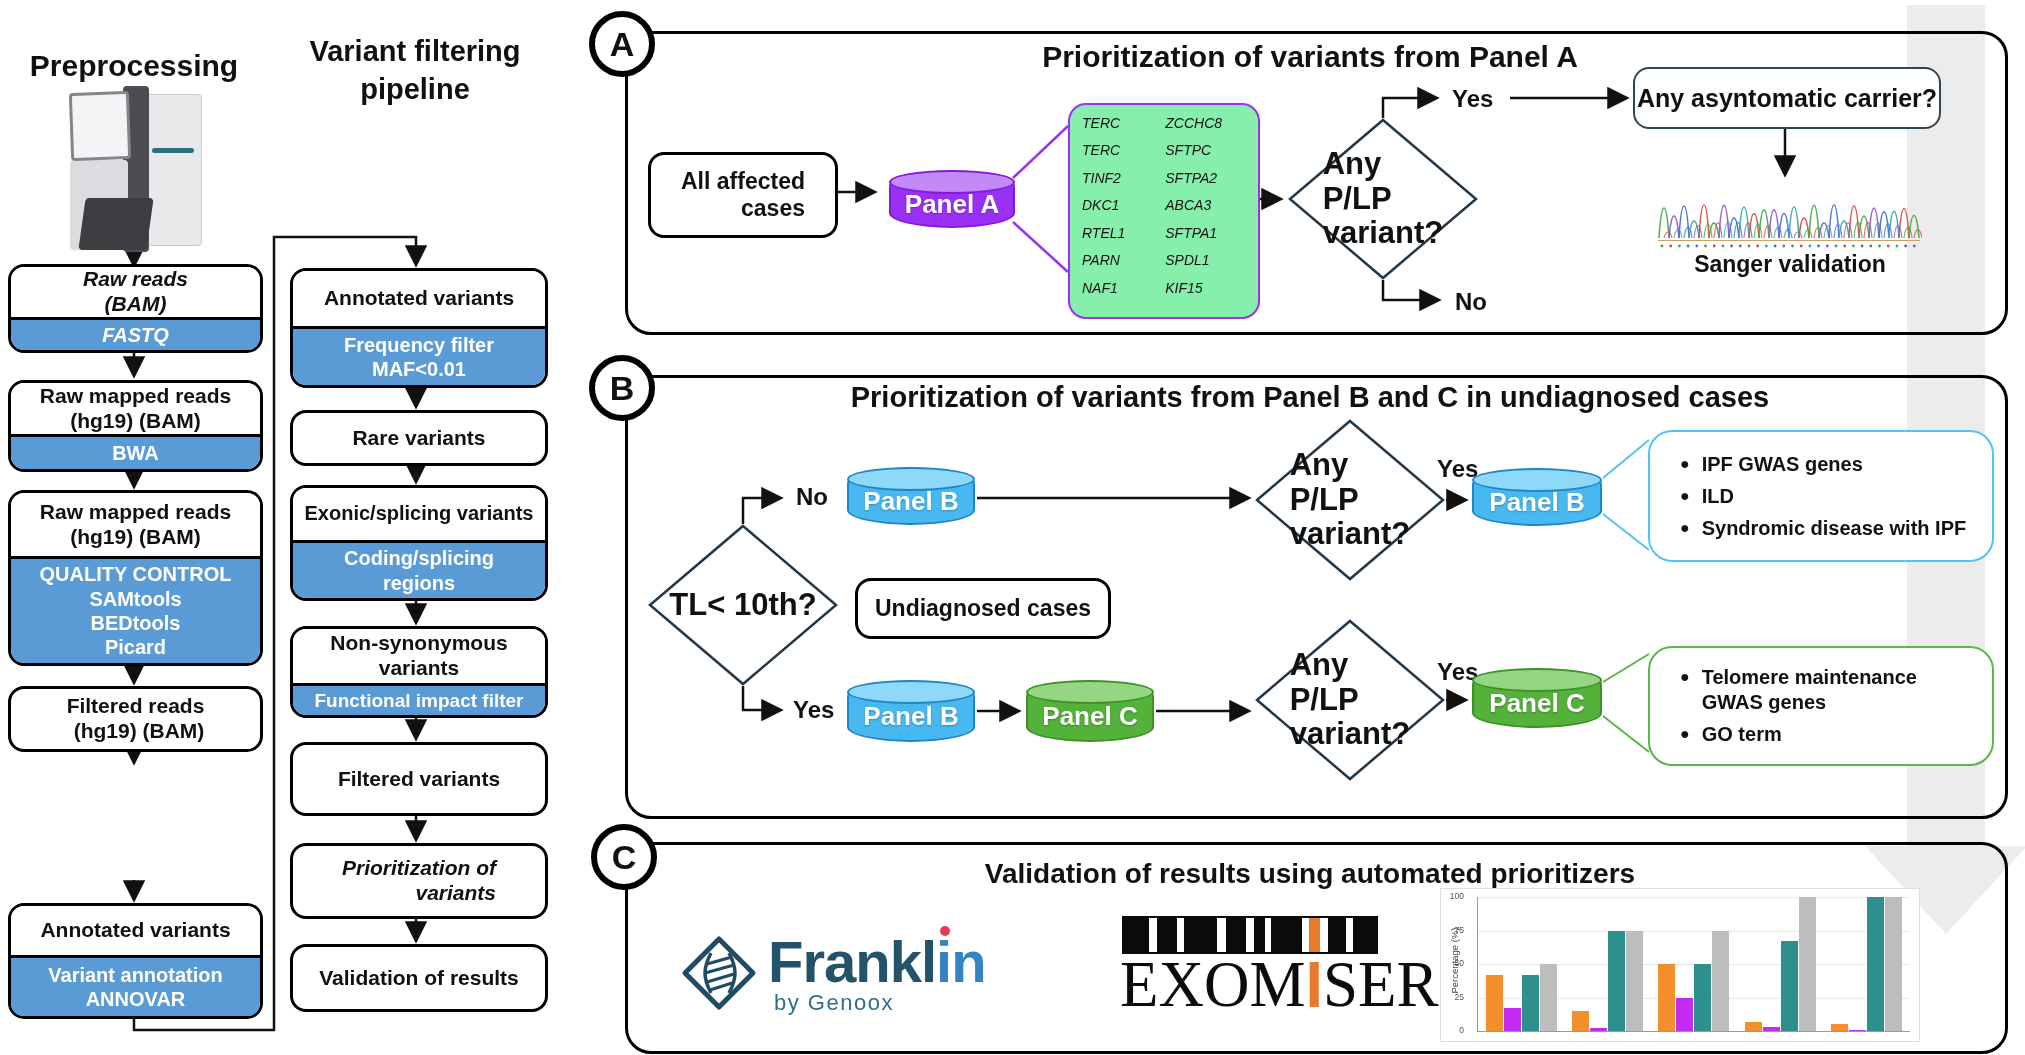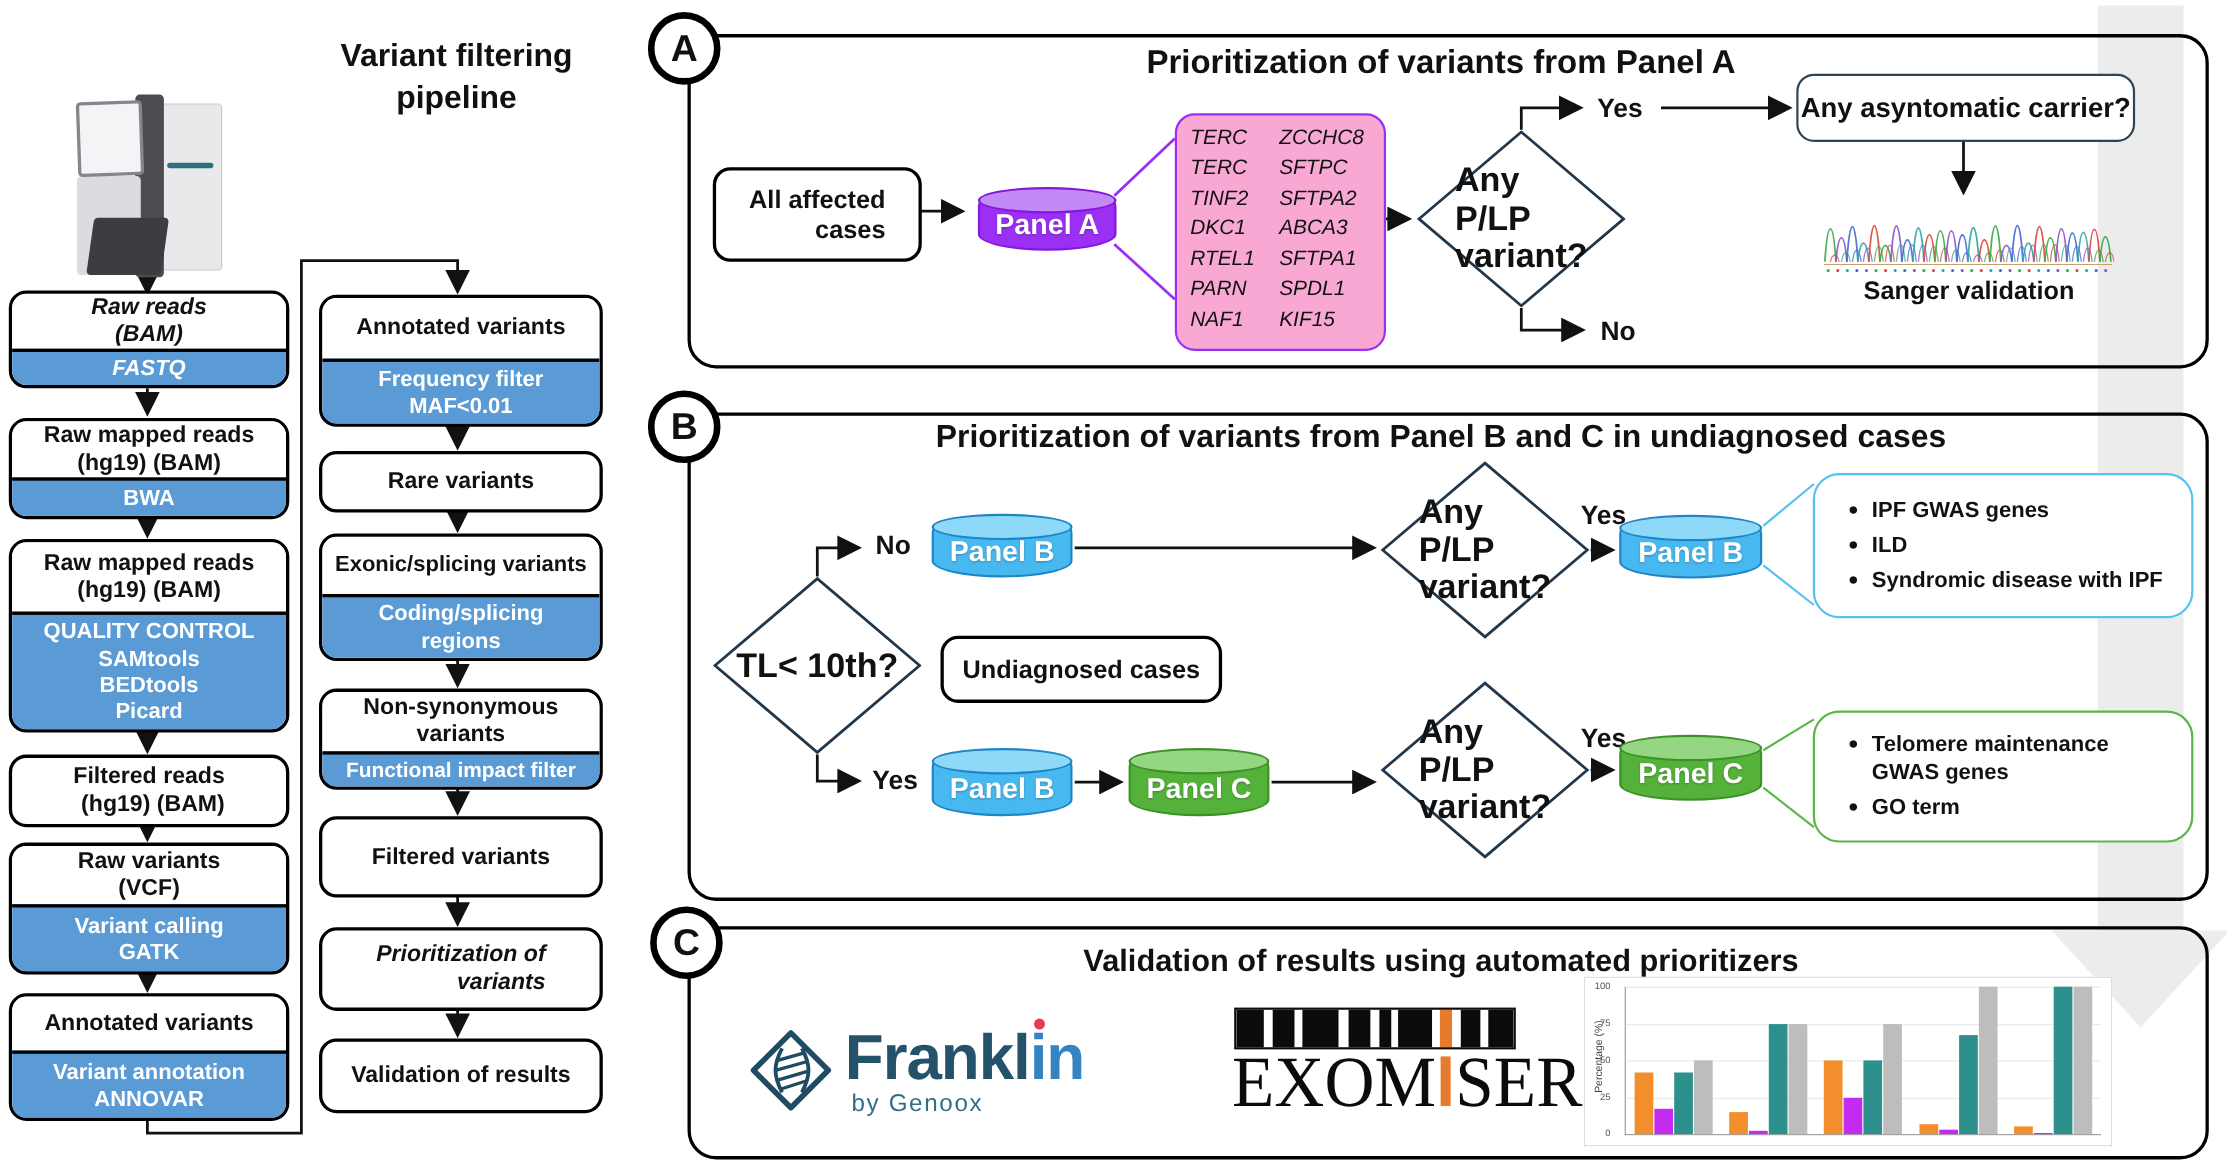--- a/index.html
+++ b/index.html
@@ -32,23 +32,23 @@
   .cyl .lid{position:absolute;left:0;right:0;top:0;height:20px;border-radius:50%;}
   .cyl .lbl{position:absolute;left:0;right:0;top:10px;bottom:0;display:flex;align-items:center;justify-content:center;
             color:#fff;font-weight:bold;font-size:26px;text-shadow:0 1px 2px rgba(0,0,0,.28);}
   .cyl.purple .body{background:#9B30F5;border:2.5px solid #8517DD;}
   .cyl.purple .lid{background:#C289F7;border:2.5px solid #8517DD;}
   .cyl.blue .body{background:#47B9F0;border:2.5px solid #1E86C8;}
   .cyl.blue .lid{background:#8ED9F8;border:2.5px solid #1E86C8;}
   .cyl.green .body{background:#54B23A;border:2.5px solid #3D9127;}
   .cyl.green .lid{background:#95D683;border:2.5px solid #3D9127;}
   
-  .genebox{background:#f9a8d4;border:2.5px solid #9B30F5;border-radius:18px;z-index:3;
+  .genebox{background:#86efac;border:2.5px solid #9B30F5;border-radius:18px;z-index:3;
            display:grid;grid-auto-flow:column;grid-template-rows:repeat(7,1fr);grid-template-columns:auto auto;
-           align-content:center;padding:10px 12px;column-gap:16px;font-style:italic;font-size:19px;font-weight:500;}
+           align-content:center;padding:10px 12px;column-gap:16px;font-style:italic;font-size:14px;font-weight:500;}
   .carrier{background:#fff;border:2.5px solid #2F4553;border-radius:16px;z-index:3;font-weight:bold;font-size:25px;}
   .callout{background:#fff;border-radius:24px;z-index:3;display:flex;flex-direction:column;justify-content:center;
            padding-left:30px;gap:7px;font-weight:bold;font-size:20px;}
   .callout.cb{border:2.5px solid #55C2F2;}
   .callout.cg{border:2.5px solid #58B748;}
   .brow{display:flex;gap:12px;align-items:flex-start;line-height:1.25;text-align:left;}
   .bdot{font-size:16px;line-height:1.55;}
   .yesno{font-weight:bold;font-size:24px;z-index:3;}
   
   .gband{left:1907px;top:5px;width:78px;height:842px;background:#ECECEC;z-index:0;}
@@ -131,20 +131,21 @@
   <g stroke="#55C2F2" stroke-width="2" fill="none">
     <path d="M1603,478 L1649,440"></path>
     <path d="M1603,514 L1649,550"></path>
   </g>
   <g stroke="#58B748" stroke-width="2" fill="none">
     <path d="M1603,682 L1649,654"></path>
     <path d="M1603,716 L1649,752"></path>
   </g>
 </svg>
 
+<div class="abs coltitle" style="left:0;top:46px;width:268px;">Preprocessing</div>
 
 <div class="abs z3" style="left:70px;top:86px;width:130px;height:166px;">
   <div class="seqpart" style="left:76px;top:8px;width:54px;height:150px;background:#E9E9EC;border:1px solid #C7C7CE;"></div>
   <div class="seqpart" style="left:53px;top:0;width:26px;height:166px;background:#4C4C52;"></div>
   <div class="seqpart" style="left:0;top:74px;width:58px;height:90px;background:#DCDCE0;"></div>
   <div class="seqpart" style="left:0;top:6px;width:54px;height:62px;background:#F4F4F6;border:3px solid #82878D;transform:rotate(-2deg);"></div>
   <div class="seqpart" style="left:12px;top:112px;width:68px;height:52px;background:#3C3C41;transform:skewX(-8deg);"></div>
   <div class="seqpart" style="left:82px;top:62px;width:42px;height:5px;background:#2E6F7E;"></div>
 </div>
 
@@ -161,26 +162,20 @@
 <div class="abs wbox split" style="left:8px;top:490px;width:249px;height:170px;">
   <div class="topp pre">Raw mapped reads
 (hg19) (BAM)</div>
   <div class="bot pre" style="height:104px;">QUALITY CONTROL
 SAMtools
 BEDtools
 Picard</div>
 </div>
 <div class="abs wbox ctr pre" style="left:8px;top:686px;width:249px;height:60px;">Filtered reads
 (hg19) (BAM)</div>
-<div class="abs wbox split" style="left:8px;top:766px;width:249px;height:114px;">
-  <div class="topp pre">Raw variants
-(VCF)</div>
-  <div class="bot pre" style="height:58px;">Variant calling
-GATK</div>
-</div>
 <div class="abs wbox split" style="left:8px;top:903px;width:249px;height:110px;">
   <div class="topp pre">Annotated variants</div>
   <div class="bot pre" style="height:58px;">Variant annotation
 ANNOVAR</div>
 </div>
 
 <div class="abs coltitle pre" style="left:280px;top:32px;width:270px;font-size:29px;">Variant filtering
 pipeline</div>
 
 <div class="abs wbox split" style="left:290px;top:268px;width:252px;height:114px;">

